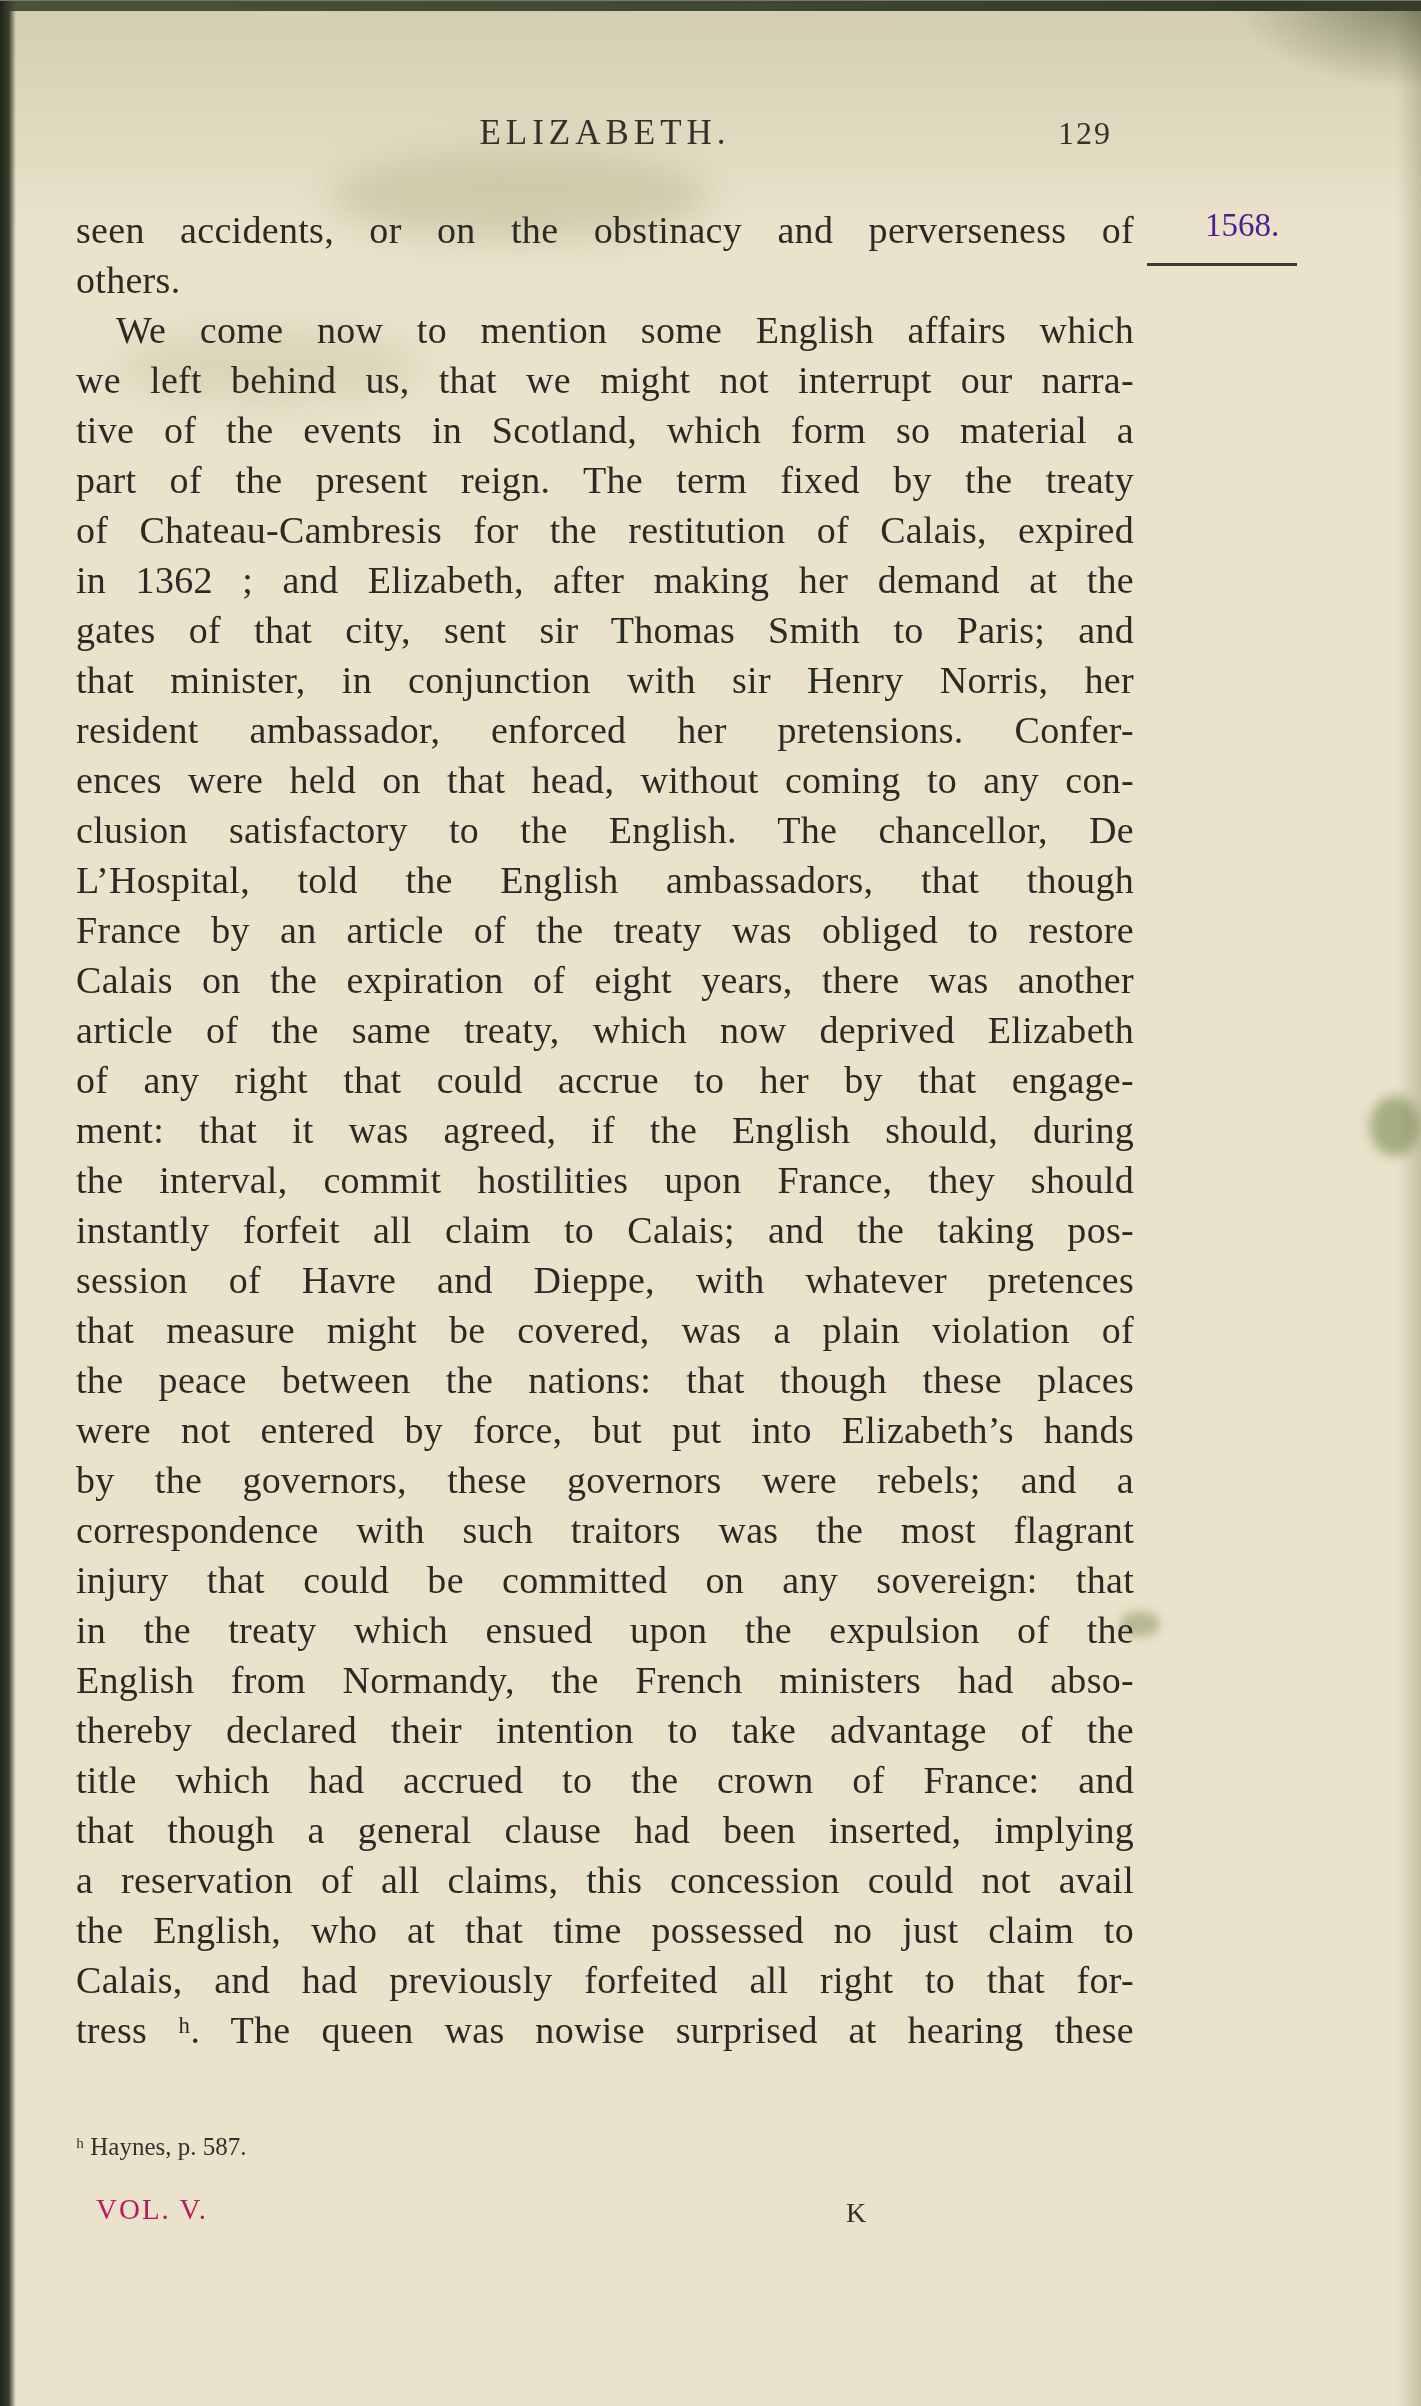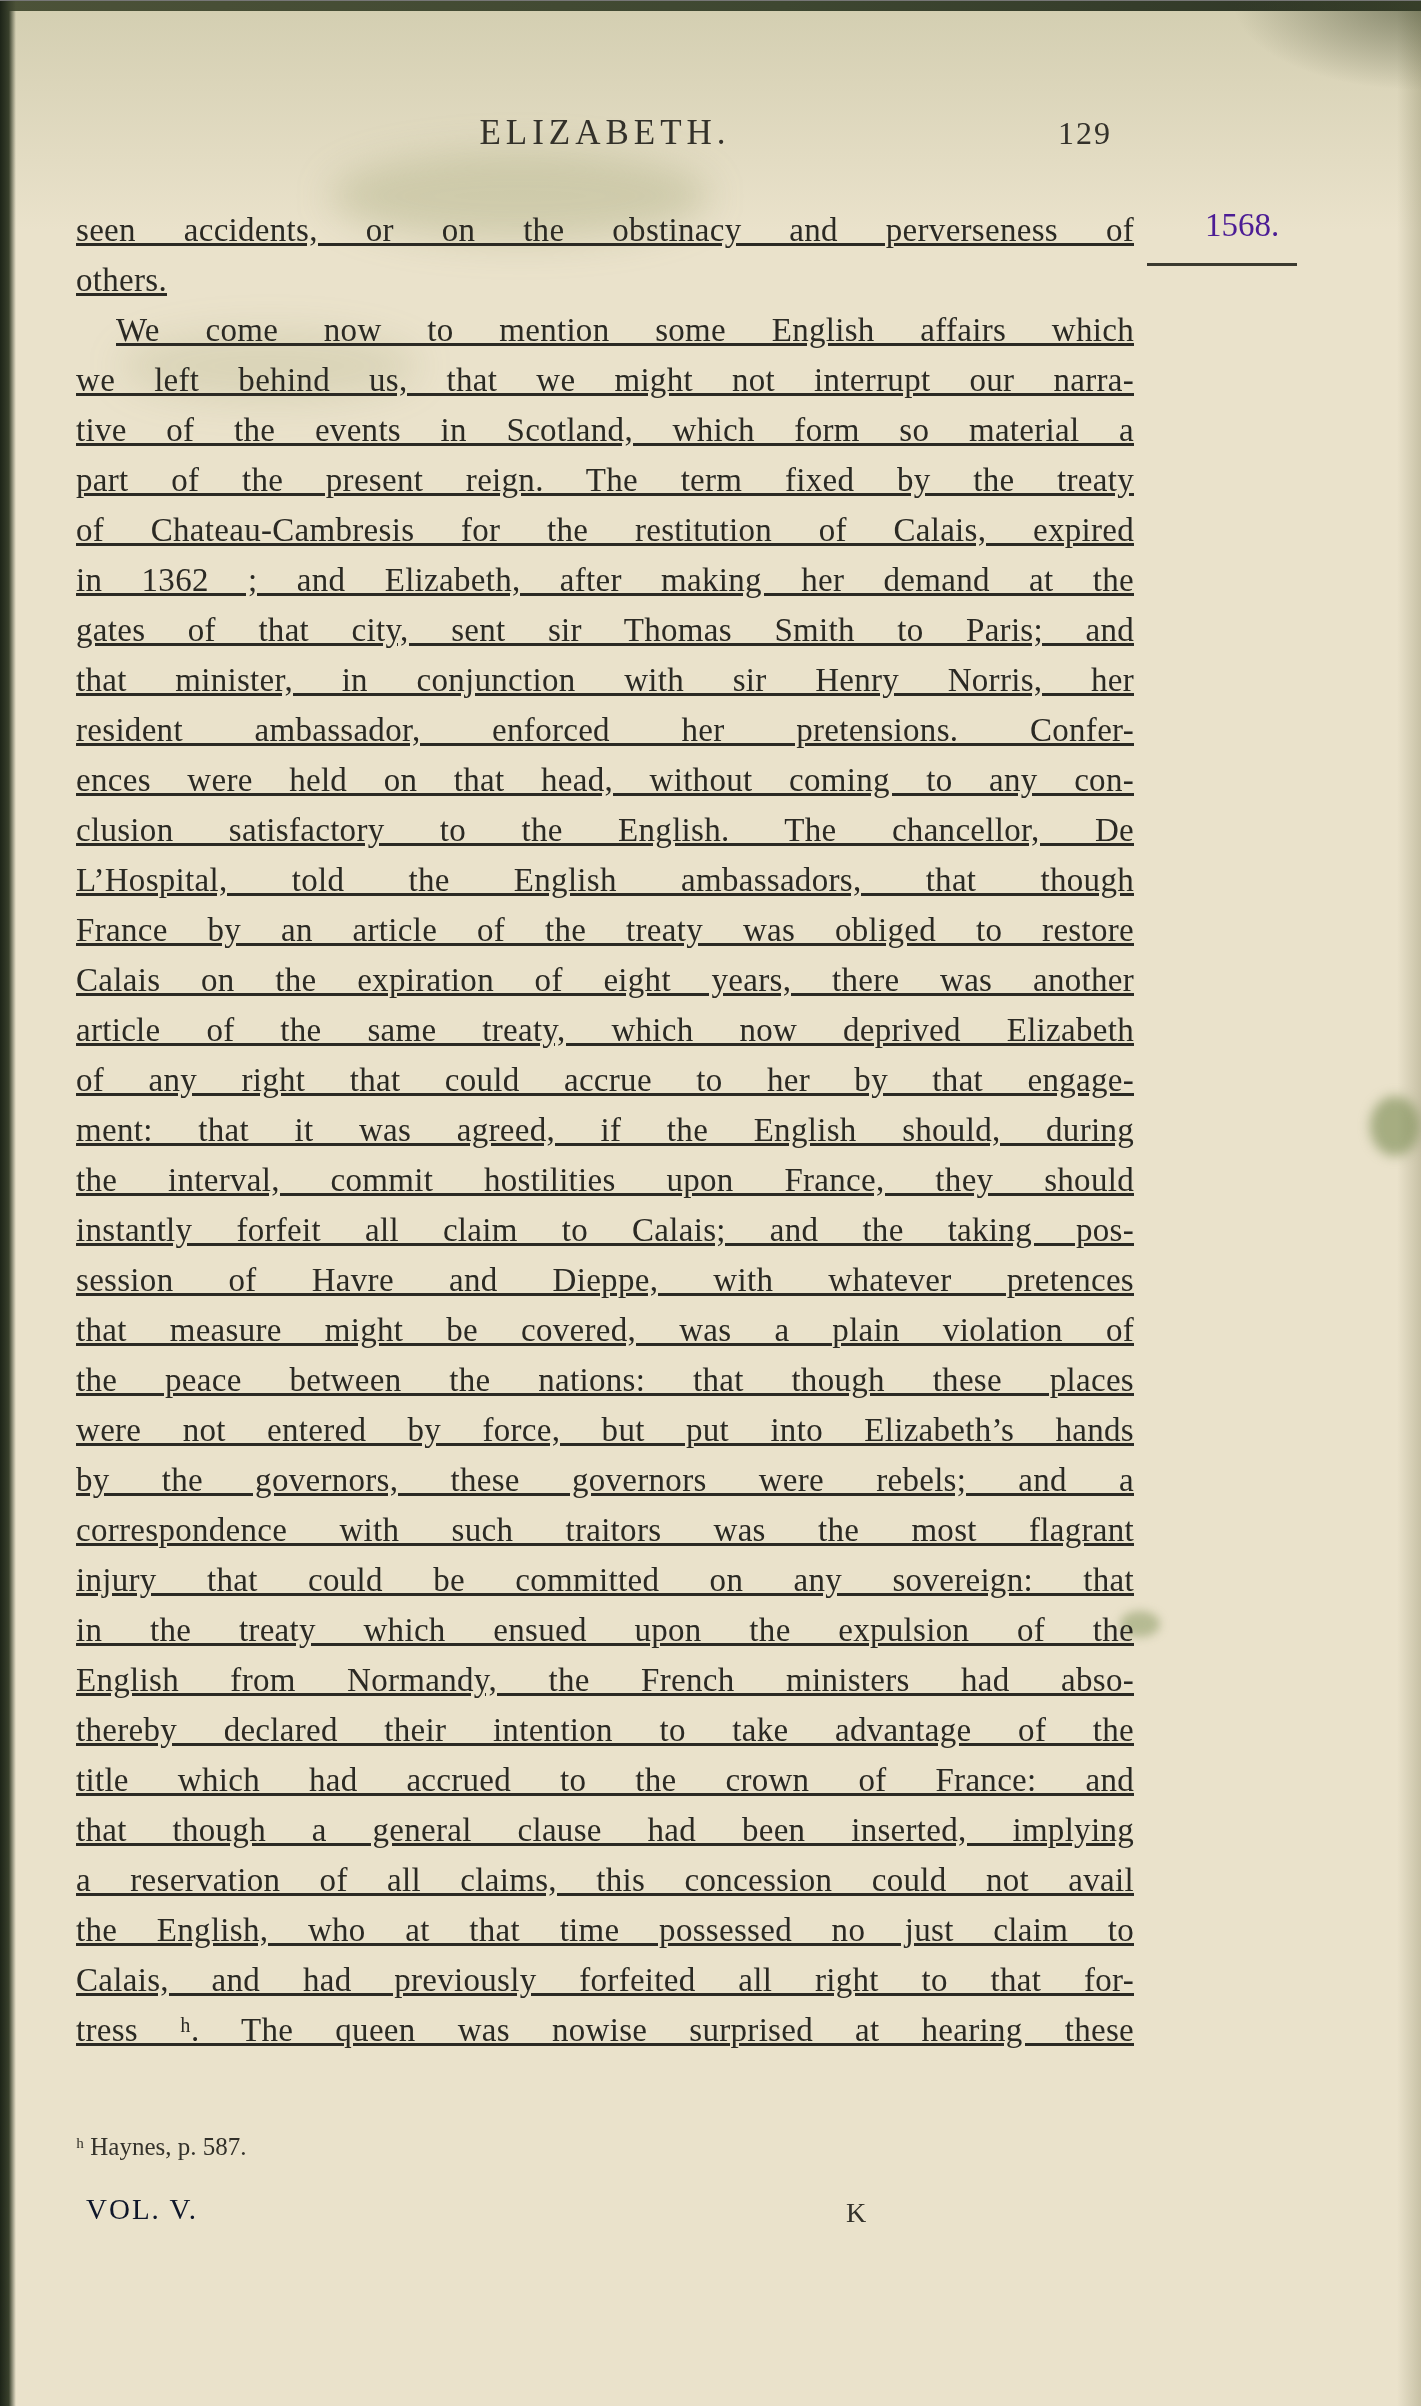--- a/index.html
+++ b/index.html
@@ -65,37 +65,37 @@
     font-size: 33px; color: #4c1d95;
   }
   .margin-rule {
     position: absolute; left: -58px; top: 56px; width: 150px; height: 0;
     border-top: 3px solid #3b3a30;
   }
 
   
   .body-text {
     position: absolute; left: 76px; top: 204px; width: 1058px; z-index: 3;
-    font-size: 33px; line-height: 50px; letter-spacing: 0.3px; text-decoration: underline;
+    font-size: 38px; line-height: 50px; letter-spacing: 0.3px;
   }
   .para .line {
     text-align: justify;
     text-align-last: justify;
   }
   .para.flush-last .line:last-child { text-align-last: left; }
   .para.indent-first .line:first-child { text-indent: 40px; }
 
   
   .footnote {
     position: absolute; left: 76px; top: 2132px; width: 1058px; z-index: 3;
     text-align: left; font-size: 25px; color: #33312a;
   }
   .footer-vol {
-    position: absolute; left: 86px; top: 2192px; z-index: 3;
-    font-size: 29px; letter-spacing: 2px; color: #0f172a;
+    position: absolute; left: 96px; top: 2192px; z-index: 3;
+    font-size: 29px; letter-spacing: 2px; color: #be185d;
   }
   .footer-sig {
     position: absolute; left: 846px; top: 2196px; z-index: 3;
     font-size: 28px; color: #33312a;
   }
 </style>
 </head>
 <body>
 
 <div class="page">

